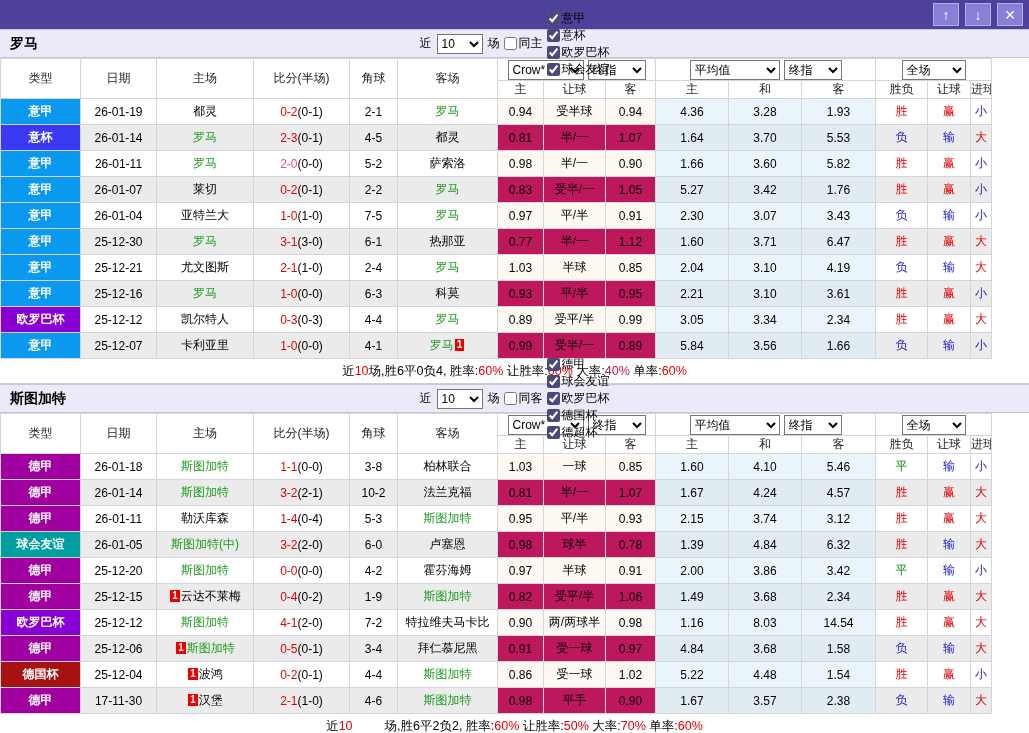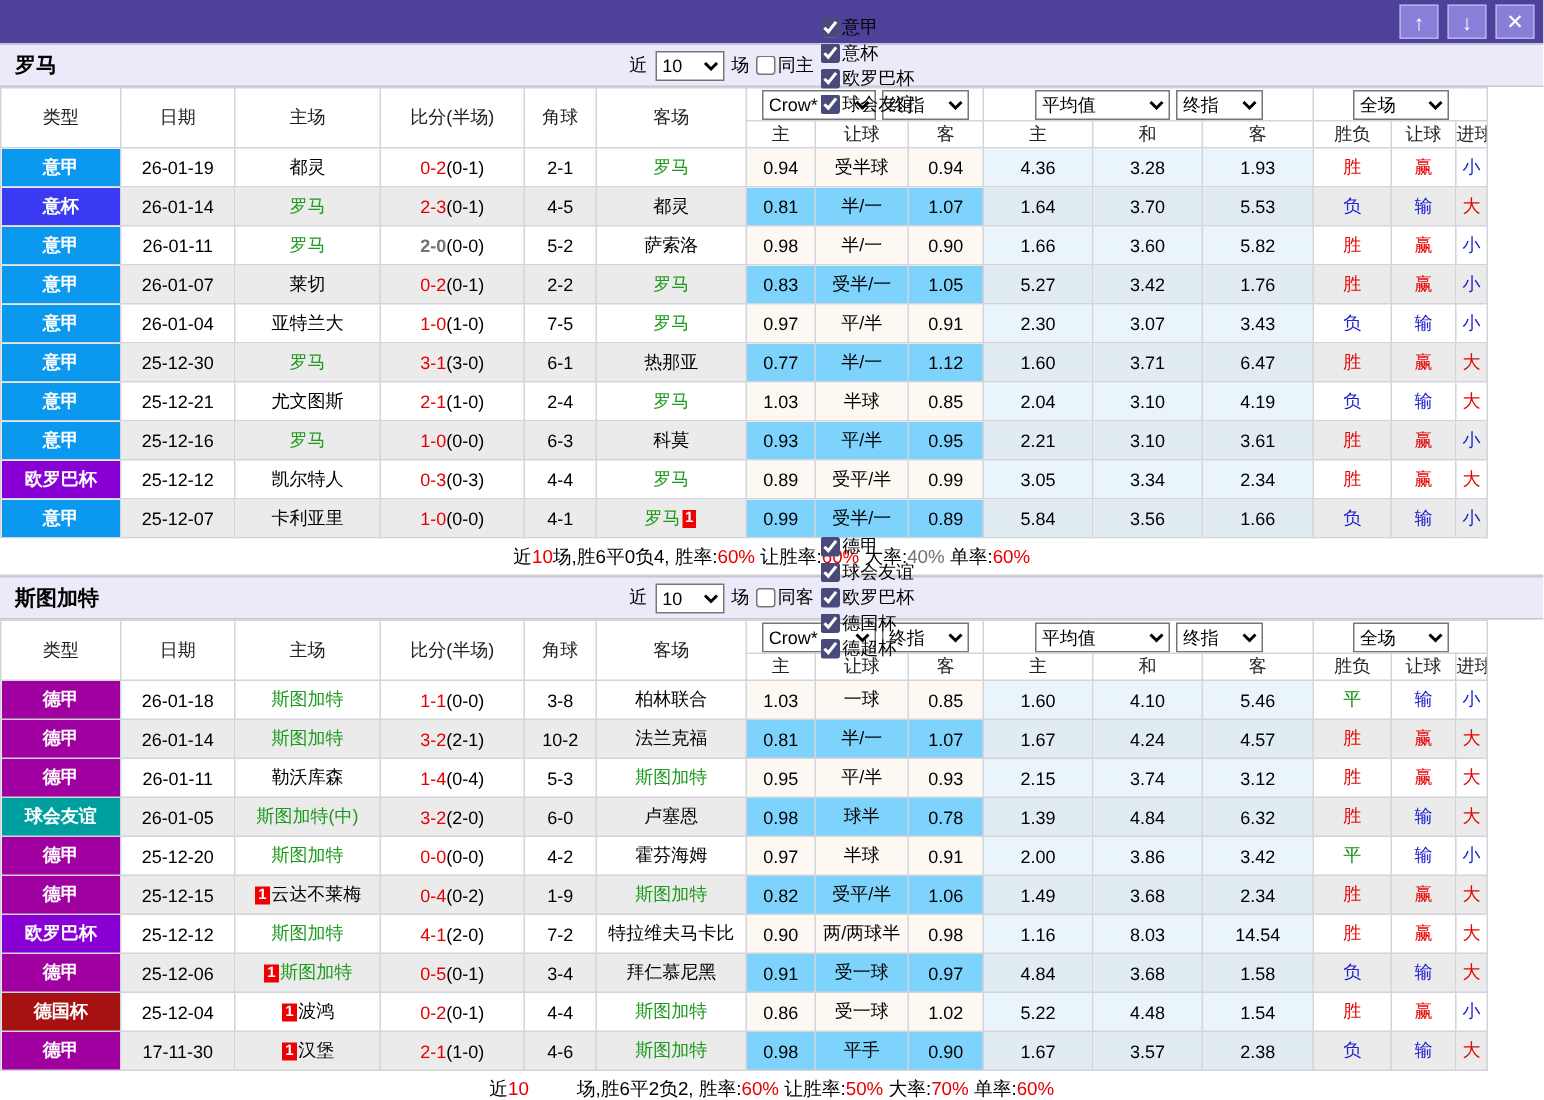--- a/index.html
+++ b/index.html
@@ -32,21 +32,21 @@
   
   table { border-collapse:collapse; table-layout:fixed; width:992px; }
   td { border:1px solid #d4d4dc; text-align:center; overflow:hidden; white-space:nowrap; }
   thead td { background:#fff; color:#222; }
   .sel-row td { height:22px; }
   .sub-row td { height:16px; }
   tbody td { height:26px; }
   tbody tr.odd td { background:#fff; }
   tbody tr.even td { background:#ebebeb; }
   tbody tr.odd td.odds { background:#fdf8f2; }
-  tbody tr.even td.odds { background:#7dd3fc; }
+  tbody tr.even td.odds { background:#be185d; }
   tbody tr.odd td.avg { background:#eaf4fb; }
   tbody tr.even td.avg { background:#e1ebf2; }
   td.type { color:#fff; font-weight:bold; }
   td.res { font-weight:normal; }
   .badge { display:inline-block; color:#fff; font-size:10px; font-weight:bold;
     line-height:12px; padding:0 2px; margin:0 1px; vertical-align:1px; }
   .score-half { color:#000; }
 
   
   .summary { height:25px; display:flex; align-items:center; justify-content:center;
@@ -174,21 +174,21 @@
           <td class="avg">3.70</td>
           <td class="avg">5.53</td>
           <td class="res" style="color: rgb(32, 32, 208);">负</td>
           <td class="res" style="color: rgb(32, 32, 208);">输</td>
           <td class="res" style="color: rgb(230, 0, 0);">大</td>
         </tr>
         <tr class="odd">
           <td class="type" style="background: rgb(10, 153, 238);">意甲</td>
           <td>26-01-11</td>
           <td><span style="color: rgb(30, 155, 30);">罗马</span></td>
-          <td><span class="score-res" style="color: #737373; font-weight: bold;">2-0</span><span class="score-half">(0-0)</span></td>
+          <td><span class="score-res" style="color: #ec4899;">2-0</span><span class="score-half">(0-0)</span></td>
           <td>5-2</td>
           <td><span>萨索洛</span></td>
           <td class="odds">0.98</td>
           <td class="odds">半/一</td>
           <td class="odds">0.90</td>
           <td class="avg">1.66</td>
           <td class="avg">3.60</td>
           <td class="avg">5.82</td>
           <td class="res" style="color: rgb(230, 0, 0);">胜</td>
           <td class="res" style="color: rgb(230, 0, 0);">赢</td>
@@ -316,21 +316,21 @@
       </tbody>
   </table>
   <div class="summary">
       <span style="color: rgb(0, 0, 0); white-space: pre;">近</span>
       <span style="color: rgb(230, 0, 0); white-space: pre;">10</span>
       <span style="color: rgb(0, 0, 0); white-space: pre;">场,胜6平0负4, 胜率:</span>
       <span style="color: rgb(230, 0, 0); white-space: pre;">60%</span>
       <span style="color: rgb(0, 0, 0); white-space: pre;"> 让胜率:</span>
       <span style="color: rgb(230, 0, 0); white-space: pre;">60%</span>
       <span style="color: rgb(0, 0, 0); white-space: pre;"> 大率:</span>
-      <span style="color: #737373; white-space: pre;">40%</span>
+      <span style="color: #be185d; white-space: pre;">40%</span>
       <span style="color: rgb(0, 0, 0); white-space: pre;"> 单率:</span>
       <span style="color: rgb(230, 0, 0); white-space: pre;">60%</span>
     </div>
 </div>
 
 <div class="section">
   <div class="section-header">
     <div class="team-name">斯图加特</div>
     <div class="filter">
       <span>近</span>

